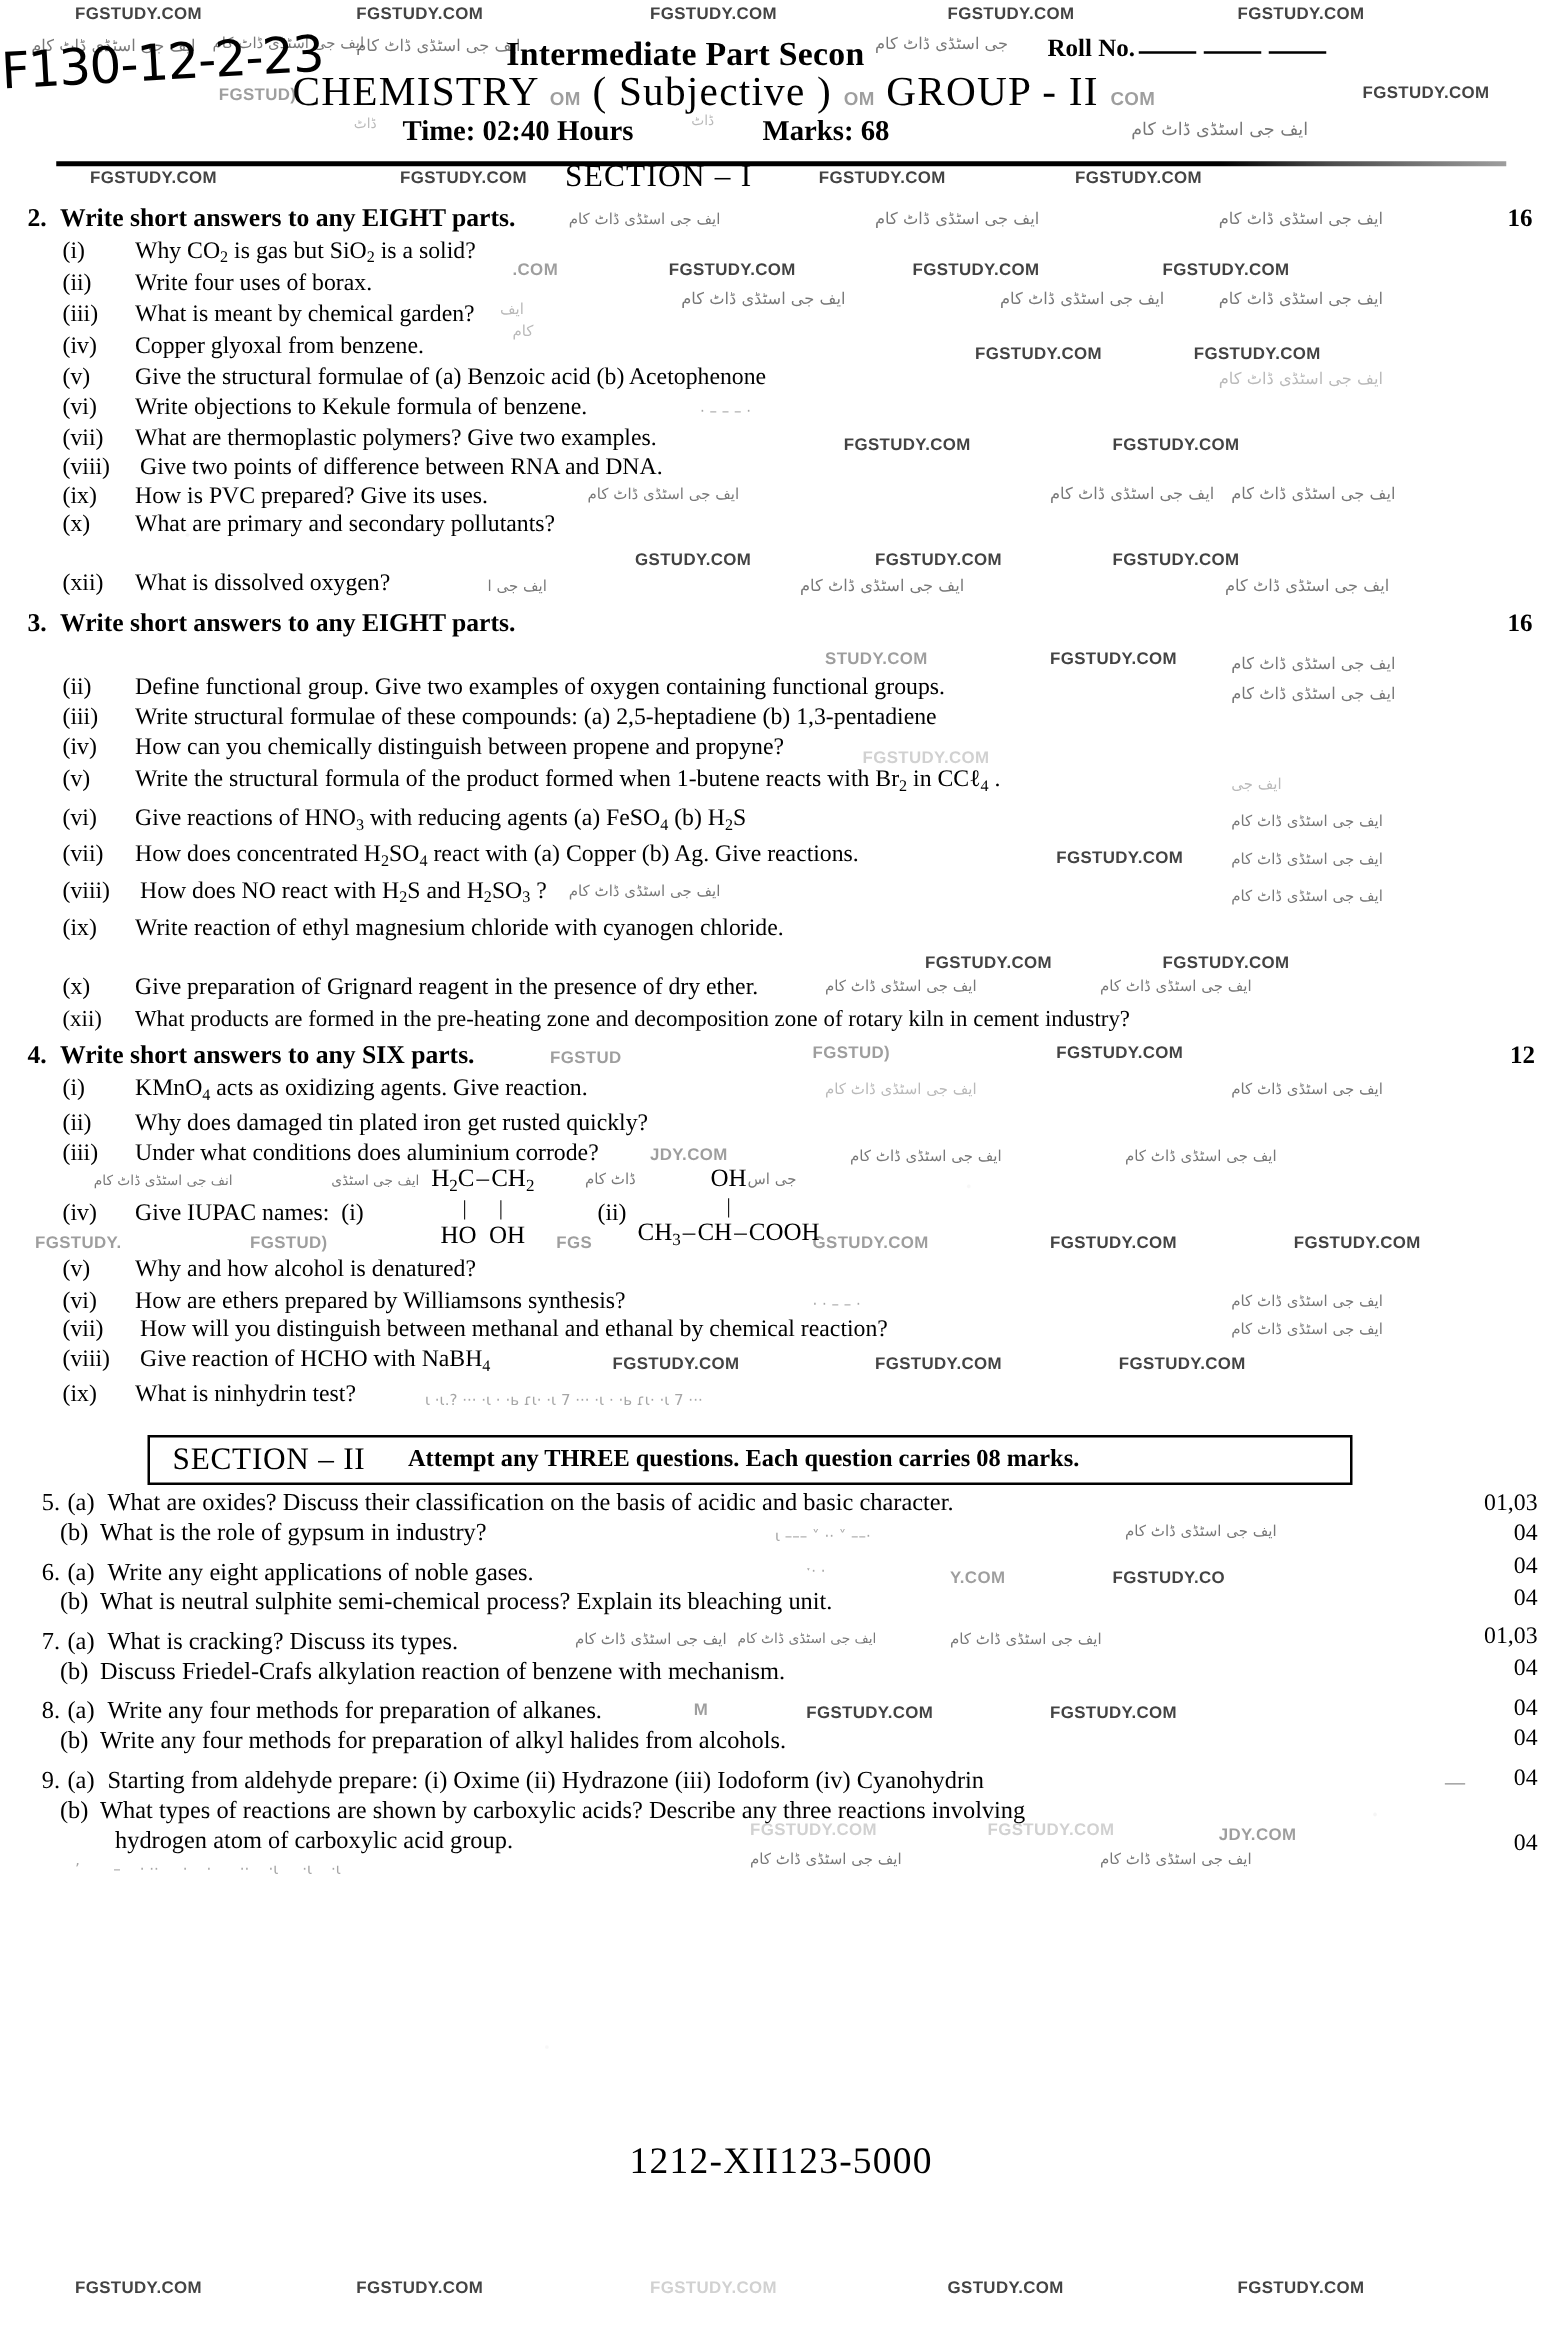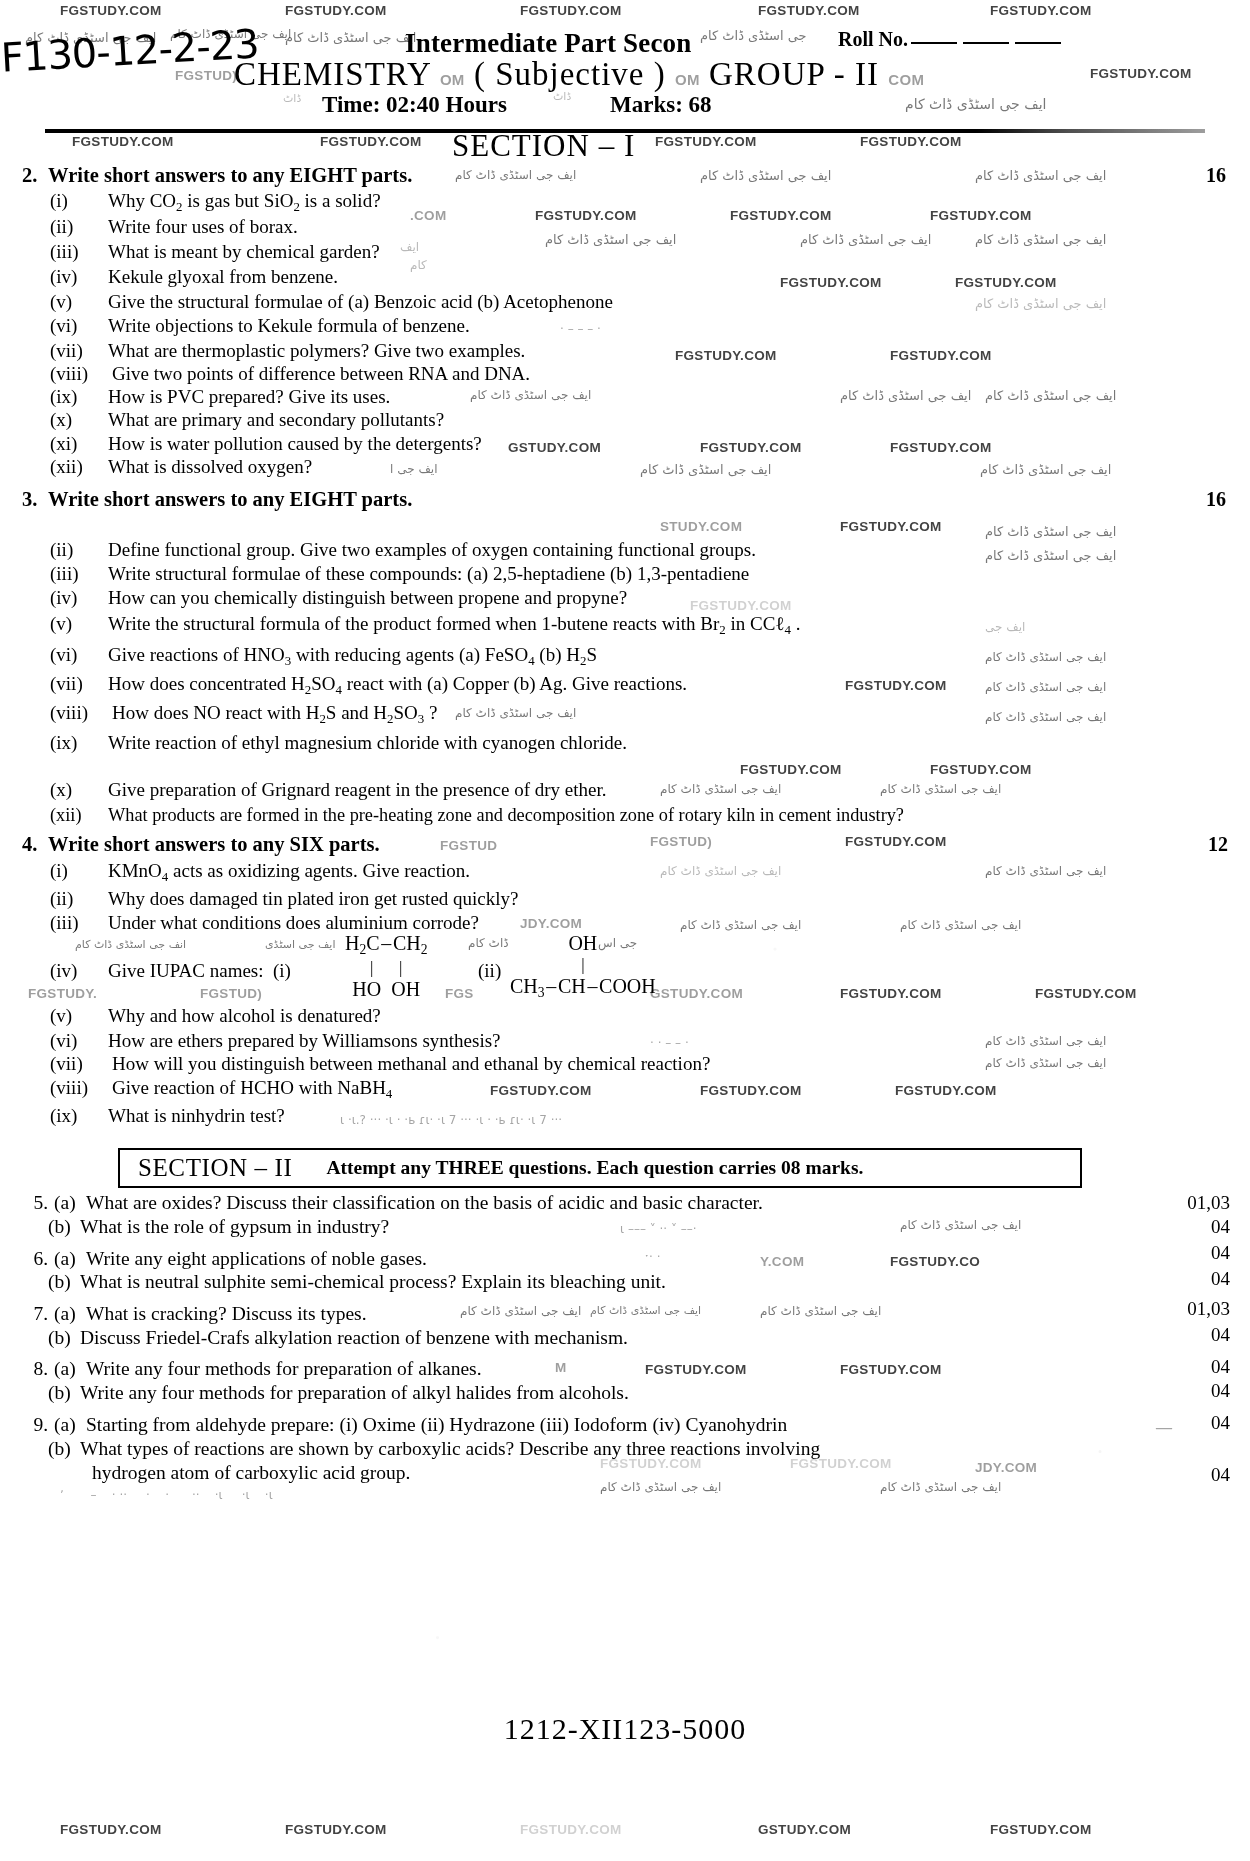--- a/index.html
+++ b/index.html
@@ -85,21 +85,21 @@
     color:#111;
   }
   #hdr-rule{
     position:absolute; left:45px; top:129px; width:1160px; height:4px;
     background:linear-gradient(90deg,#000 0%,#000 78%,#555 88%,#999 100%);
   }
   
   #sec1{
     position:absolute; left:452px; top:128px;
     font-family:"Liberation Serif", serif;
-    font-size:31px; letter-spacing:1px;
+    font-size:25px; letter-spacing:1px;
   }
   #sec2box{
     position:absolute; left:118px; top:1148px;
     width:960px; height:36px;
     border:2.2px solid #000;
     display:flex; align-items:center;
   }
   #sec2box .t1{font-size:25px;padding-left:18px;letter-spacing:.6px;}
   #sec2box .t2{font-size:19.5px;font-weight:700;padding-left:34px;}
   
@@ -213,21 +213,21 @@
 
   <div class="part" style="left:50px;top:216px;"><span class="rn">(ii)</span><span>Write four uses of borax.</span></div>
   <div class="wmu" style="left:545px;top:232px;font-size:13px;">ایف جی اسٹڈی ڈاٹ کام</div>
   <div class="wmu" style="left:800px;top:232px;font-size:13px;">ایف جی اسٹڈی ڈاٹ کام</div>
   <div class="wmu" style="left:975px;top:232px;font-size:13px;">ایف جی اسٹڈی ڈاٹ کام</div>
 
   <div class="part" style="left:50px;top:241px;"><span class="rn">(iii)</span><span>What is meant by chemical garden?</span></div>
   <div class="wmu faded" style="left:400px;top:240px;font-size:12px;">ایف</div>
   <div class="wmu faded" style="left:410px;top:258px;font-size:12px;">کام</div>
 
-  <div class="part" style="left:50px;top:266px;"><span class="rn">(iv)</span><span>Kekule glyoxal from benzene.</span></div>
+  <div class="part" style="left:50px;top:266px;"><span class="rn">(iv)</span><span>Copper glyoxal from benzene.</span></div>
   <div class="wm" style="left:780px;top:275px;">FGSTUDY.COM</div>
   <div class="wm" style="left:955px;top:275px;">FGSTUDY.COM</div>
 
   <div class="part" style="left:50px;top:291px;"><span class="rn">(v)</span><span>Give the structural formulae of (a) Benzoic acid   (b) Acetophenone</span></div>
   <div class="wmu faded" style="left:975px;top:296px;font-size:13px;">ایف جی اسٹڈی ڈاٹ کام</div>
 
   <div class="part" style="left:50px;top:315px;"><span class="rn">(vi)</span><span>Write objections to Kekule formula of benzene.</span></div>
   <div class="dotrow" style="left:560px;top:322px;">·  – – –  ·</div>
 
   <div class="part" style="left:50px;top:340px;"><span class="rn">(vii)</span><span>What are thermoplastic polymers?  Give two examples.</span></div>
@@ -236,21 +236,20 @@
 
   <div class="part" style="left:50px;top:363px;"><span class="rn w">(viii)</span><span>Give two points of difference between RNA and DNA.</span></div>
 
   <div class="part" style="left:50px;top:386px;"><span class="rn">(ix)</span><span>How is PVC prepared?  Give its uses.</span></div>
   <div class="wmu" style="left:470px;top:388px;font-size:12px;">ایف جی اسٹڈی ڈاٹ کام</div>
   <div class="wmu" style="left:840px;top:388px;font-size:13px;">ایف جی اسٹڈی ڈاٹ کام</div>
   <div class="wmu" style="left:985px;top:388px;font-size:13px;">ایف جی اسٹڈی ڈاٹ کام</div>
 
   <div class="part" style="left:50px;top:409px;"><span class="rn">(x)</span><span>What are primary and secondary pollutants?</span></div>
 
-  <div class="part" style="left:50px;top:433px;"><span class="rn">(xi)</span><span>How is water pollution caused by the detergents?</span></div>
   <div class="wm" style="left:508px;top:440px;">GSTUDY.COM</div>
   <div class="wm" style="left:700px;top:440px;">FGSTUDY.COM</div>
   <div class="wm" style="left:890px;top:440px;">FGSTUDY.COM</div>
 
   <div class="part" style="left:50px;top:456px;"><span class="rn">(xii)</span><span>What is dissolved oxygen?</span></div>
   <div class="wmu" style="left:390px;top:462px;font-size:12px;">ایف جی ا</div>
   <div class="wmu" style="left:640px;top:462px;font-size:13px;">ایف جی اسٹڈی ڈاٹ کام</div>
   <div class="wmu" style="left:980px;top:462px;font-size:13px;">ایف جی اسٹڈی ڈاٹ کام</div>
 
   <div class="qhead" style="left:22px;top:488px;">

